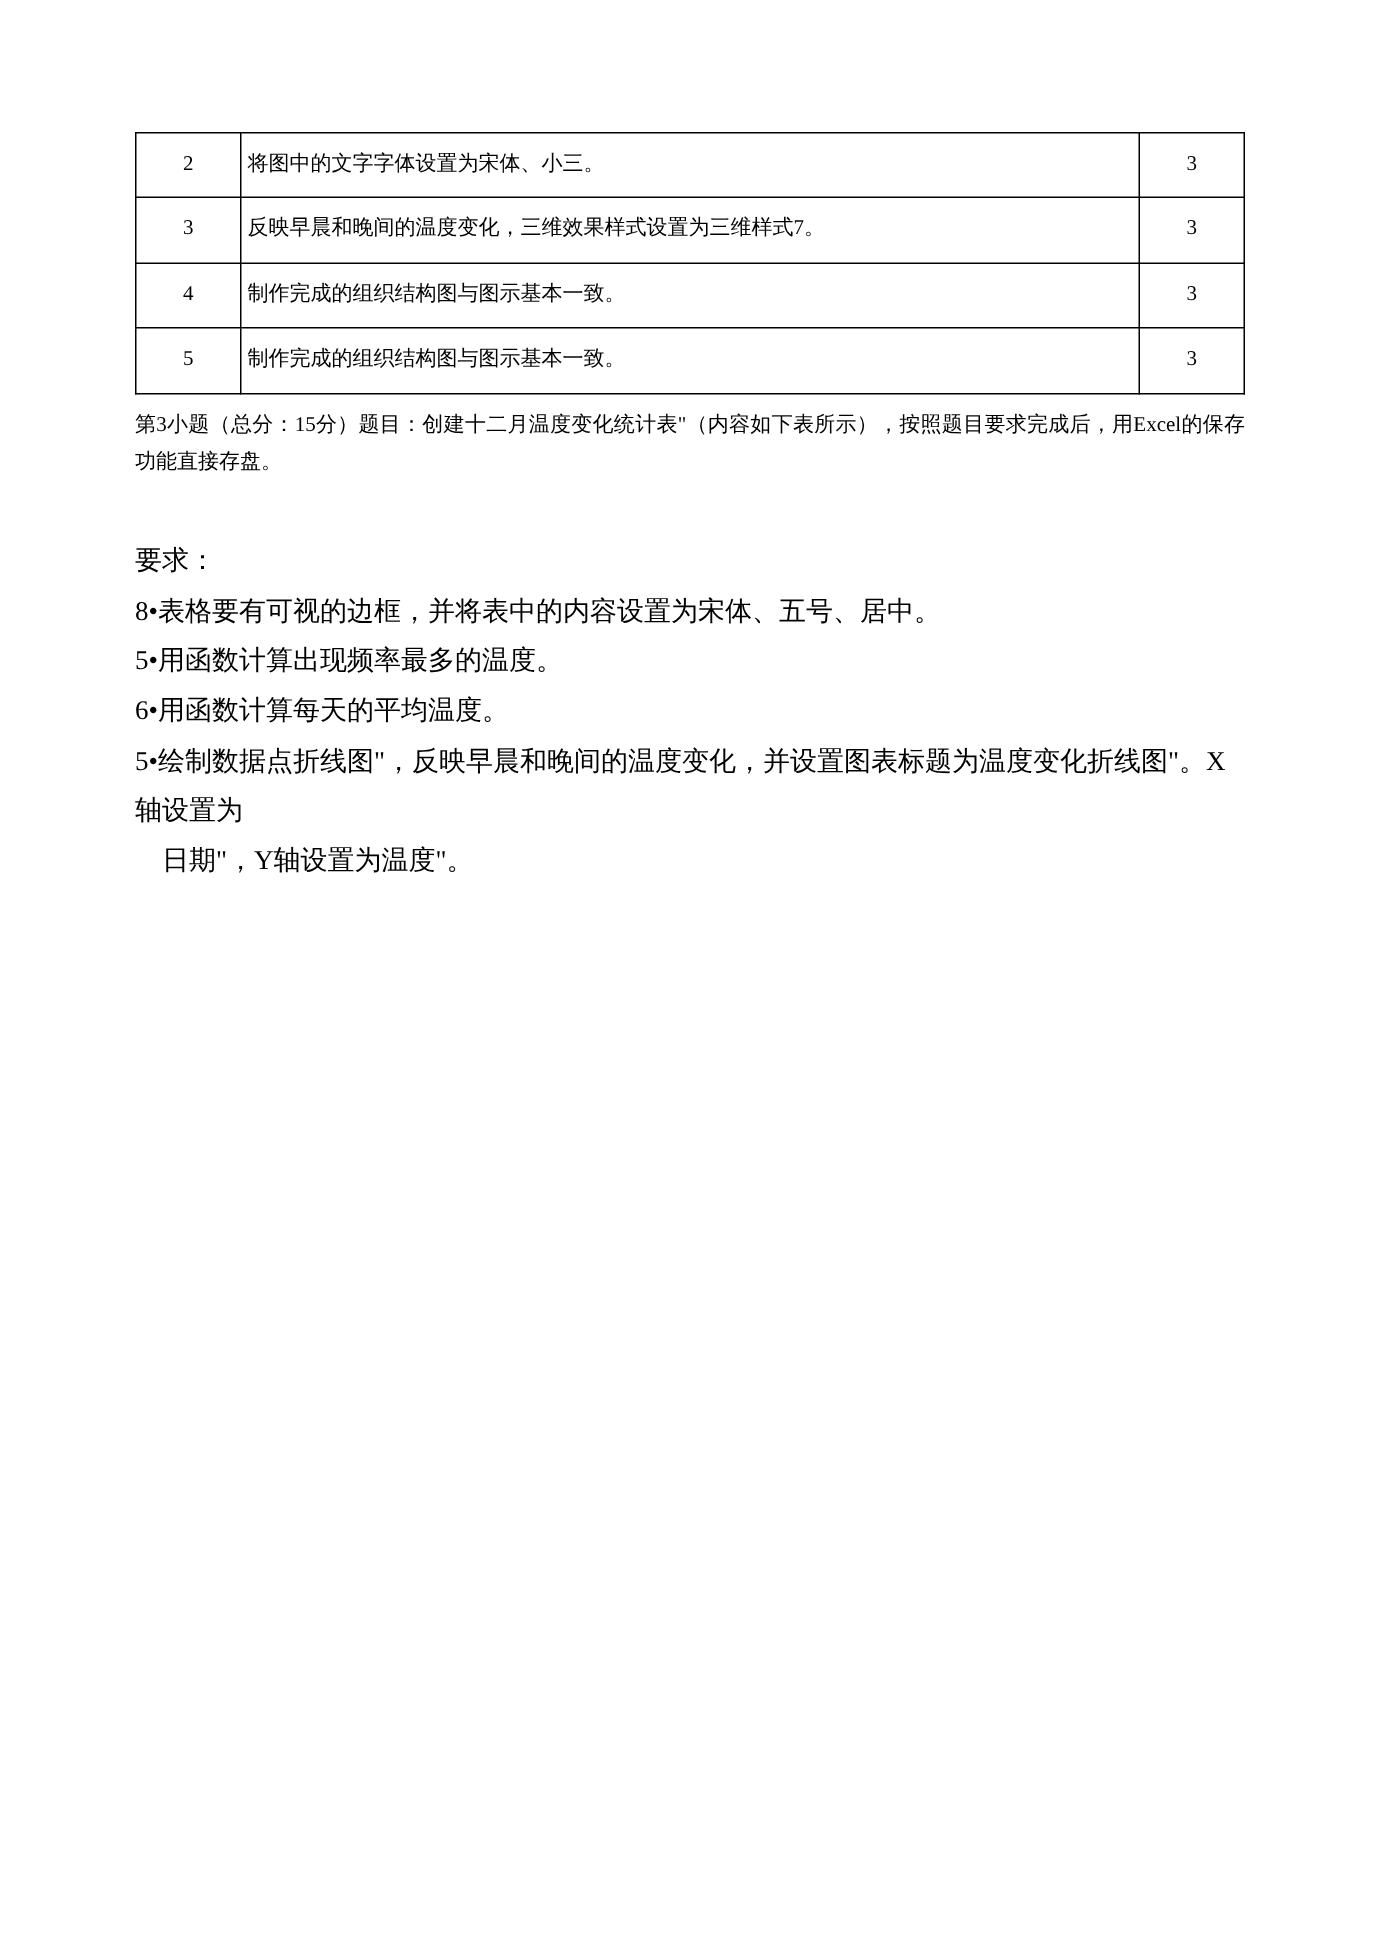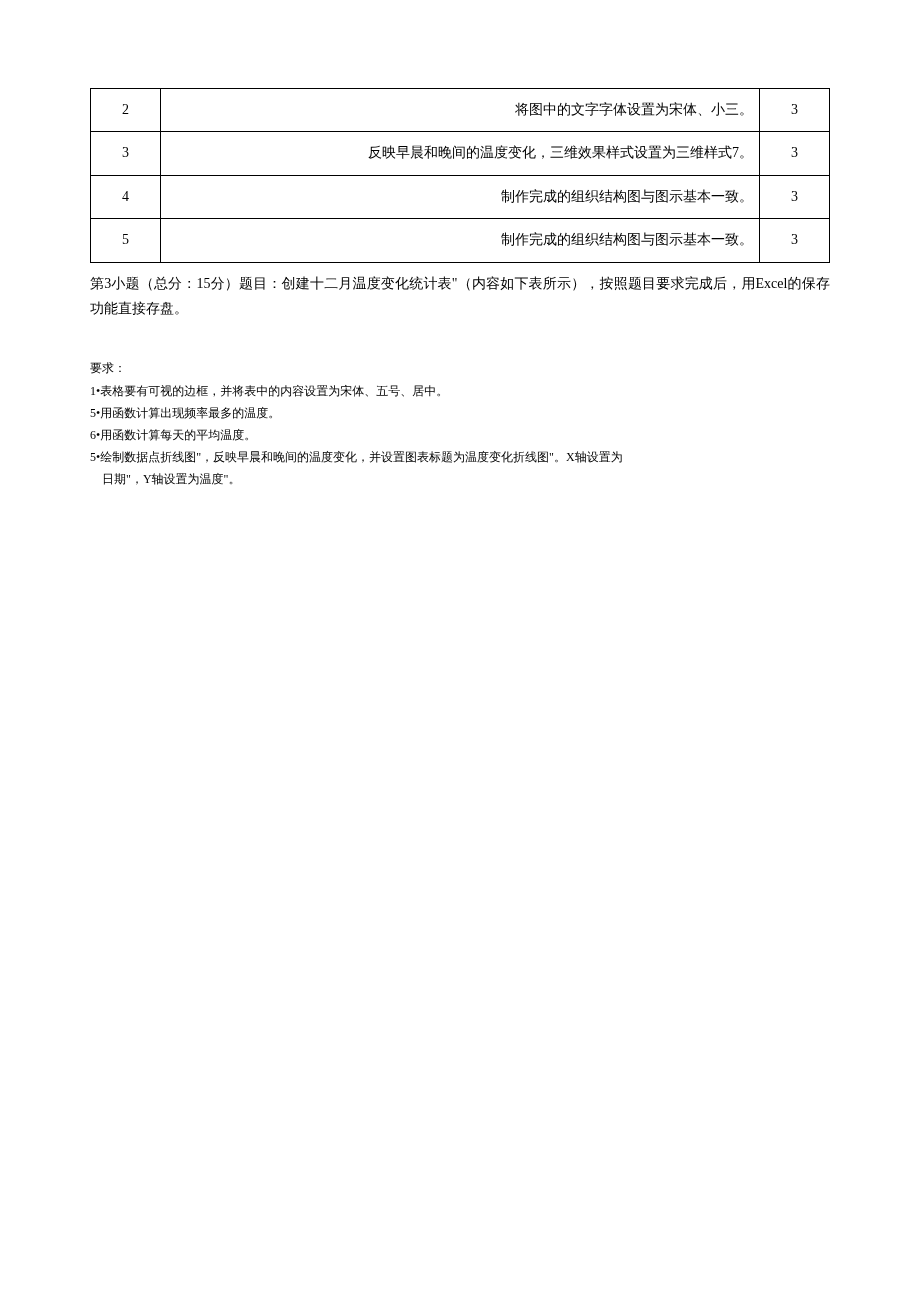--- a/index.html
+++ b/index.html
@@ -33,35 +33,35 @@
     }
     table td.num {
       text-align: center;
       width: 70px;
     }
     table td.score {
       text-align: center;
       width: 70px;
     }
     table td.desc {
-      text-align: right;
+      text-align: left;
       padding-left: 4px;
     }
     .paragraph {
       margin-top: 4px;
       line-height: 1.85;
       text-align: justify;
       font-size: 14px;
     }
     .section-gap {
       margin-top: 20px;
     }
     .req-list {
       line-height: 1.85;
-      font-size: 12px;
+      font-size: 18px;
       margin-top: 35px;
     }
     .req-item {
       text-align: left;
     }
     .indent {
       padding-left: 1em;
     }
   </style>
 </head>
@@ -93,20 +93,20 @@
       </tr>
     </tbody>
   </table>
 
   <div class="paragraph">第3小题（总分：15分）题目：创建十二月温度变化统计表"（内容如下表所示），按照题目要求完成后，用Excel的保存功能直接存盘。</div>
 
   <div class="section-gap"></div>
 
   <div class="req-list">
     <div class="req-item">要求：</div>
-    <div class="req-item">1•表格要有可视的边框，并将表中的内容设置为宋体、五号、居中。</div>
+    <div class="req-item">8•表格要有可视的边框，并将表中的内容设置为宋体、五号、居中。</div>
     <div class="req-item">5•用函数计算出现频率最多的温度。</div>
     <div class="req-item">6•用函数计算每天的平均温度。</div>
     <div class="req-item">5•绘制数据点折线图"，反映早晨和晚间的温度变化，并设置图表标题为温度变化折线图"。X轴设置为</div>
     <div class="req-item indent">日期"，Y轴设置为温度"。</div>
   </div>
 
 </div>
 
 </body></html>

